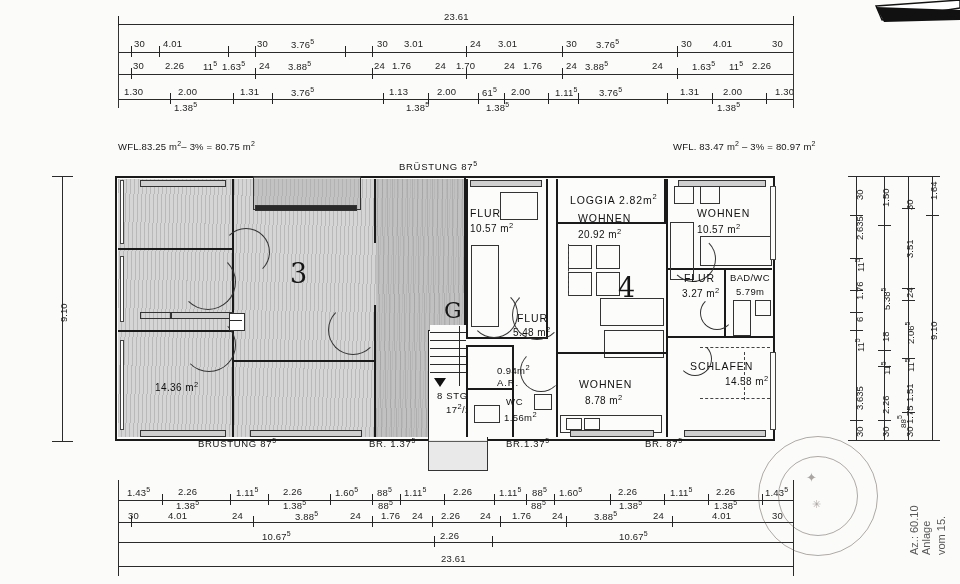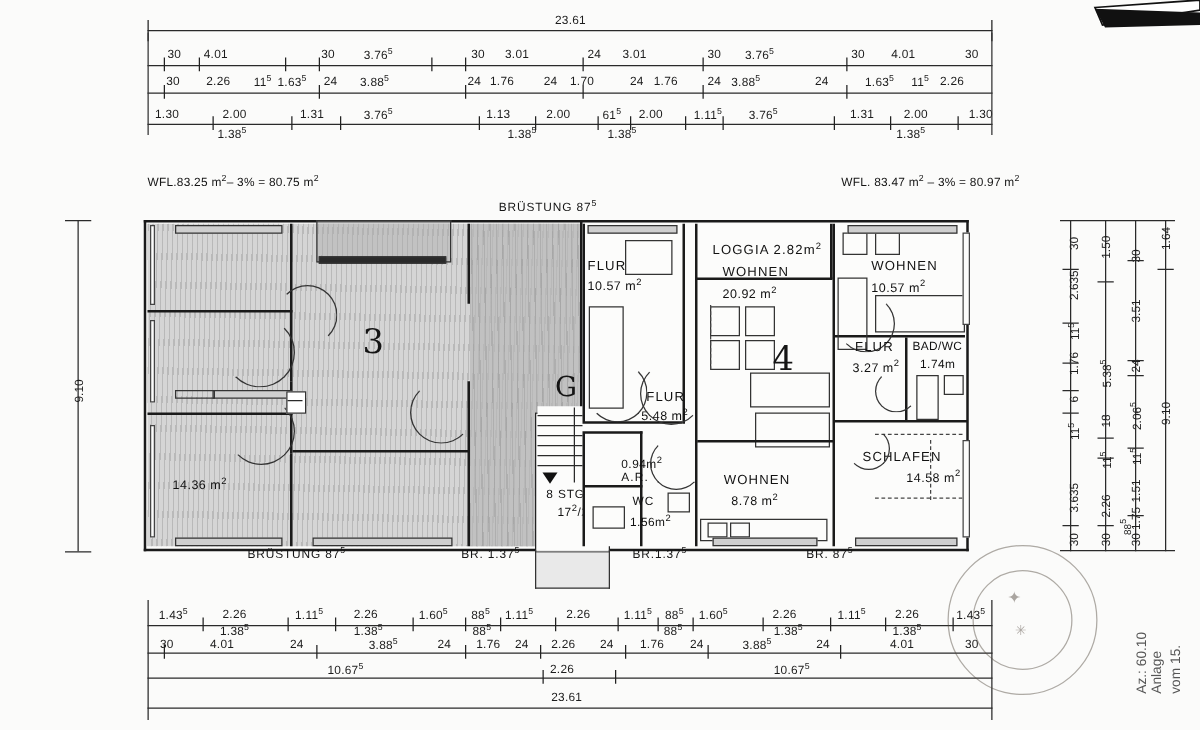--- a/index.html
+++ b/index.html
@@ -195,21 +195,21 @@
     <div class="fix" style="left:255px;top:205px;width:100px;height:4px;background:#2a2a2a;"></div>
 
     <div class="swing" style="left:180px;top:254px;width:54px;height:54px;transform:rotate(180deg);"></div>
     <div class="swing" style="left:182px;top:318px;width:52px;height:52px;transform:rotate(180deg);"></div>
     <div class="swing" style="left:222px;top:228px;width:46px;height:46px;transform:rotate(90deg);"></div>
     <div class="swing" style="left:328px;top:305px;width:48px;height:48px;transform:rotate(270deg);"></div>
 
     <div class="fix" style="left:229px;top:313px;width:14px;height:16px;background:#fff;"></div>
     <div class="ln hln" style="left:230px;top:320px;width:12px;"></div>
 
-    <div class="rsub" style="left:138px;top:380px;">14.36 m<sup>2</sup></div>
+    <div class="rsub" style="left:155px;top:380px;">14.36 m<sup>2</sup></div>
 
     <div class="hand" style="left:290px;top:258px;">3</div>
 
     <div class="brst" style="left:399px;top:160px;">BRÜSTUNG 87<sup>5</sup></div>
     <div class="brst" style="left:198px;top:437px;">BRÜSTUNG 87<sup>5</sup></div>
     <div class="brst" style="left:369px;top:437px;">BR. 1.37<sup>5</sup></div>
 
     <div class="white" style="left:376px;top:179px;width:90px;height:258px;background:rgba(180,180,180,.40);"></div>
     <div class="hatch2" style="left:376px;top:179px;width:90px;height:258px;"></div>
 
@@ -294,21 +294,21 @@
     <div class="fix" style="left:700px;top:186px;width:18px;height:16px;"></div>
     <div class="fix" style="left:670px;top:222px;width:22px;height:56px;"></div>
     <div class="fix" style="left:700px;top:236px;width:70px;height:28px;"></div>
     <div class="swing" style="left:670px;top:236px;width:44px;height:44px;transform:rotate(180deg);"></div>
 
     <div class="wall" style="left:724px;top:270px;width:2px;height:66px;"></div>
     <div class="wall" style="left:668px;top:336px;width:106px;height:2px;"></div>
     <div class="rlbl" style="left:684px;top:272px;">FLUR</div>
     <div class="rsub" style="left:682px;top:286px;">3.27 m<sup>2</sup></div>
     <div class="rlbl" style="left:730px;top:272px;font-size:9.5px;letter-spacing:.3px;">BAD/WC</div>
-    <div class="rsub" style="left:736px;top:286px;font-size:9.5px;">1.74m</div>
+    <div class="rsub" style="left:736px;top:286px;font-size:9.5px;">5.79m</div>
     <div class="fix" style="left:733px;top:300px;width:16px;height:34px;"></div>
     <div class="fix" style="left:755px;top:300px;width:14px;height:14px;"></div>
     <div class="swing" style="left:700px;top:296px;width:32px;height:32px;transform:rotate(270deg);"></div>
 
     <div class="rlbl" style="left:690px;top:360px;">SCHLAFEN</div>
     <div class="rsub" style="left:725px;top:374px;">14.58 m<sup>2</sup></div>
     <div class="dash" style="left:700px;top:347px;width:70px;"></div>
     <div class="dashv" style="left:744px;top:352px;height:48px;"></div>
     <div class="dash" style="left:700px;top:398px;width:70px;"></div>
     <div class="swing" style="left:678px;top:342px;width:32px;height:32px;transform:rotate(180deg);"></div>

